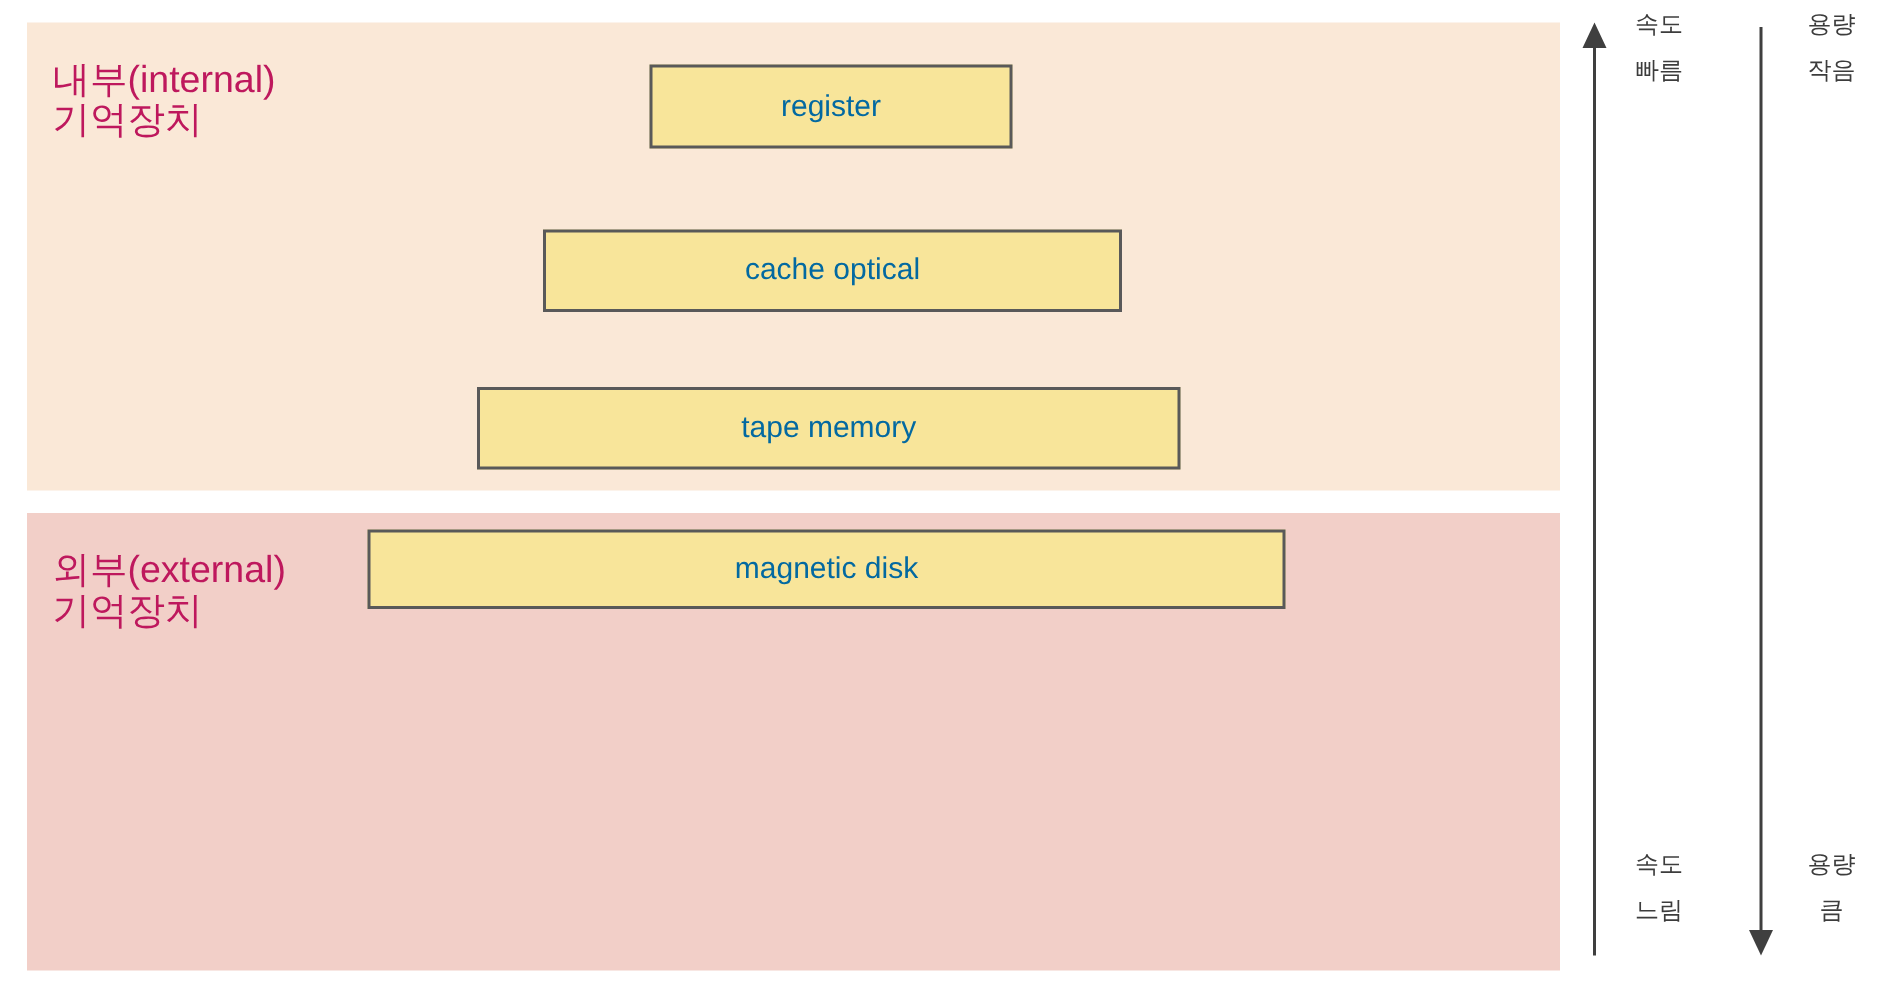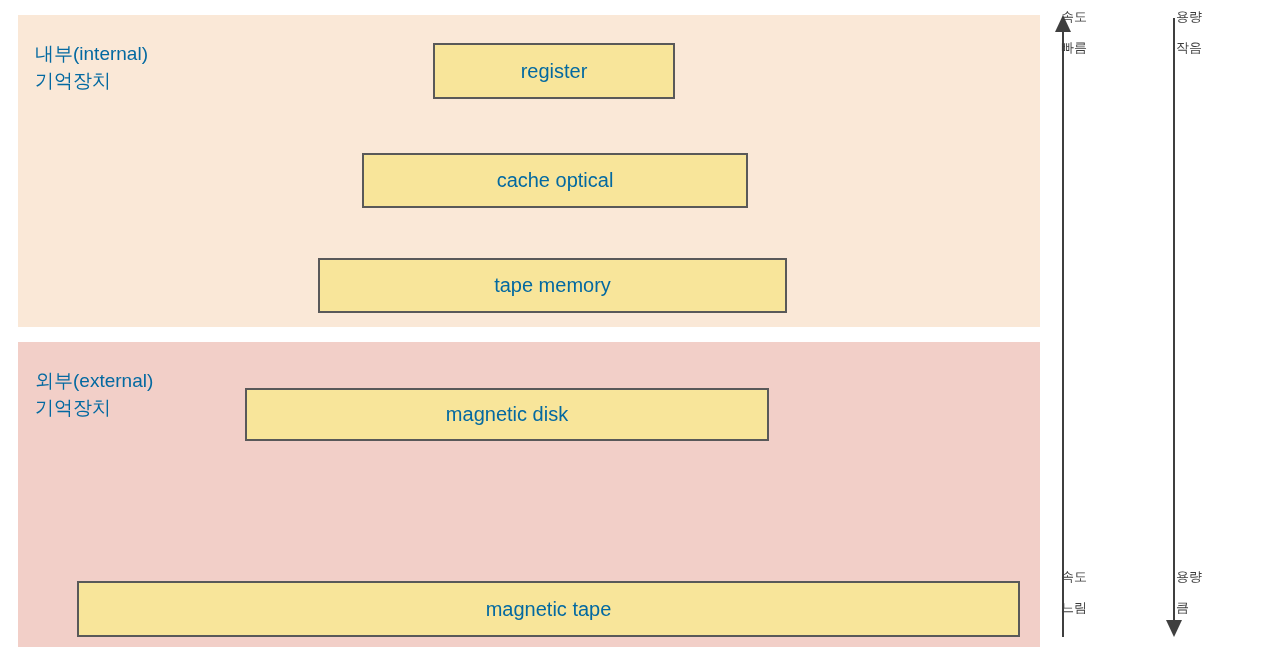--- a/index.html
+++ b/index.html
@@ -16,23 +16,23 @@
     position: absolute;
     left: 18px;
     width: 1022px;
   }
   .section-internal { top: 15px;  height: 312px; background: #fae8d7; }
   .section-external { top: 342px; height: 305px; background: #f2cfc8; }
   .section-label {
     position: absolute;
     left: 17px;
     top: 25px;
-    font-size: 19px;
+    font-size: 25px;
     line-height: 27px;
-    color: #0369a1;
+    color: #be185d;
     white-space: nowrap;
   }
   .memory-box {
     position: absolute;
     background: #f8e59a;
     border: 2px solid #595959;
     box-sizing: border-box;
     display: flex;
     align-items: center;
     justify-content: center;
@@ -49,22 +49,22 @@
     width: 0;
     height: 0;
     border-left: 8px solid transparent;
     border-right: 8px solid transparent;
   }
   .arrowhead-up   { border-bottom: 17px solid #3f3f3f; }
   .arrowhead-down { border-top: 17px solid #3f3f3f; }
   .axis-label {
     position: absolute;
     width: 90px;
-    text-align: left;
-    font-size: 13px;
+    text-align: center;
+    font-size: 16px;
     line-height: 31px;
     color: #3c3c3c;
     white-space: nowrap;
   }
 </style>
 </head>
 <body>
 
 <div class="canvas">
 
@@ -85,25 +85,22 @@
   <div class="memory-box" style="left:433px; top:43px;  width:242px; height:56px;">
     <span>register</span>
   </div>
   <div class="memory-box" style="left:362px; top:153px; width:386px; height:55px;">
     <span>cache optical</span>
   </div>
   <div class="memory-box" style="left:318px; top:258px; width:469px; height:55px;">
     <span>tape memory</span>
   </div>
 
-  <div class="memory-box" style="left:245px; top:388px; width:524px; height:53px;">
+  <div class="memory-box" style="left:245px; top:353px; width:612px; height:53px;">
     <span>magnetic disk</span>
-  </div>
-  <div class="memory-box" style="left:77px;  top:581px; width:943px; height:56px;">
-    <span>magnetic tape</span>
   </div>
 
   <div>
     <div class="arrowhead arrowhead-up" style="left:1055px; top:15px;"></div>
     <div class="vline" style="left:1062px; top:30px; height:607px;"></div>
     <div class="axis-label" style="left:1061px; top:1px;">
       <div>속도</div>
       <div>빠름</div>
     </div>
     <div class="axis-label" style="left:1061px; top:561px;">

